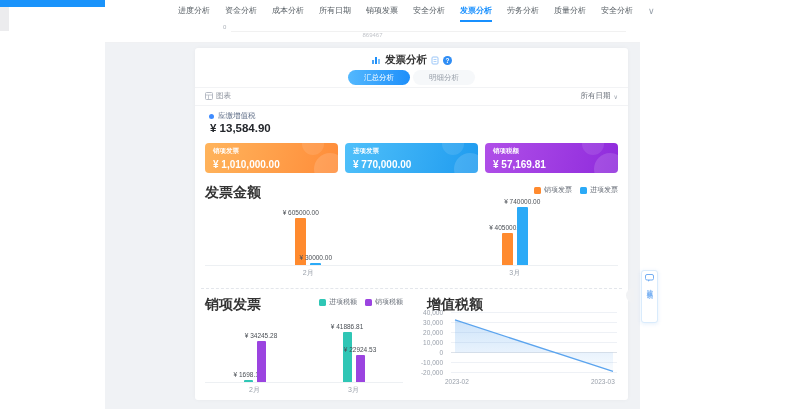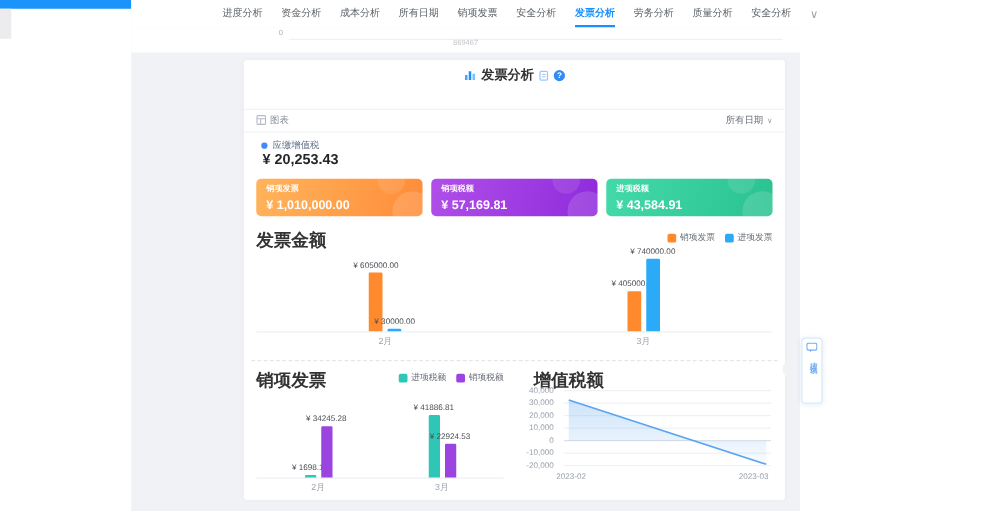--- a/index.html
+++ b/index.html
@@ -132,20 +132,24 @@
         </svg>
         <span class="panel-title">发票分析</span>
         <svg width="8" height="9" viewBox="0 0 8 9">
           <rect x="1" y="1" width="6" height="7" rx="1" fill="none" stroke="#9bc6f7" stroke-width="1"></rect>
           <line x1="2.5" y1="3.5" x2="5.5" y2="3.5" stroke="#9bc6f7" stroke-width="0.8"></line>
           <line x1="2.5" y1="5.5" x2="5.5" y2="5.5" stroke="#9bc6f7" stroke-width="0.8"></line>
         </svg>
         <span class="help-circle">?</span>
       </div>
 
+      <div class="toggle-row">
+        <div class="pill active">汇总分析</div>
+        <div class="pill inactive">明细分析</div>
+      </div>
 
       <div class="hairline1"></div>
       <div class="hairline2"></div>
 
       <div class="toolbar-left">
         <svg width="8" height="8" viewBox="0 0 8 8">
           <rect x="0.5" y="0.5" width="7" height="7" rx="1" fill="none" stroke="#b5bac4" stroke-width="1"></rect>
           <line x1="0.5" y1="3" x2="7.5" y2="3" stroke="#b5bac4" stroke-width="0.8"></line>
           <line x1="3.5" y1="3" x2="3.5" y2="7.5" stroke="#b5bac4" stroke-width="0.8"></line>
         </svg>
@@ -153,35 +157,35 @@
       </div>
       <div class="toolbar-right">
         <span>所有日期</span>
         <span class="mini-chevron">∨</span>
       </div>
 
       <div class="summary-label">
         <span class="blue-dot"></span>
         <span>应缴增值税</span>
       </div>
-      <div class="summary-value">¥ 20,253.43</div>
+      <div class="summary-value">¥ 13,584.90</div>
 
       <div id="stat-cards">
 
       <div class="stat-card" style="background: linear-gradient(105deg, rgb(255, 180, 92), rgb(255, 140, 57));">
             <div class="sc-label">销项发票</div>
             <div class="sc-value">¥ 1,010,000.00</div>
           </div>
+          <div class="stat-card" style="background: linear-gradient(105deg, rgb(79, 192, 250), rgb(31, 155, 239));">
+            <div class="sc-label">进项发票</div>
+            <div class="sc-value">¥ 770,000.00</div>
+          </div>
           <div class="stat-card" style="background: linear-gradient(105deg, rgb(176, 79, 232), rgb(143, 43, 220));">
             <div class="sc-label">销项税额</div>
             <div class="sc-value">¥ 57,169.81</div>
-          </div>
-          <div class="stat-card" style="background: linear-gradient(105deg, rgb(67, 217, 168), rgb(43, 194, 145));">
-            <div class="sc-label">进项税额</div>
-            <div class="sc-value">¥ 43,584.91</div>
           </div>
         </div>
 
       <div id="amt-title" class="section-title">发票金额</div>
       <div id="amt-legend" class="legend">
           <div class="legend-item">
             <span class="legend-swatch" style="background: rgb(255, 138, 46);"></span>
             <span>销项发票</span>
           </div>
           <div class="legend-item">

